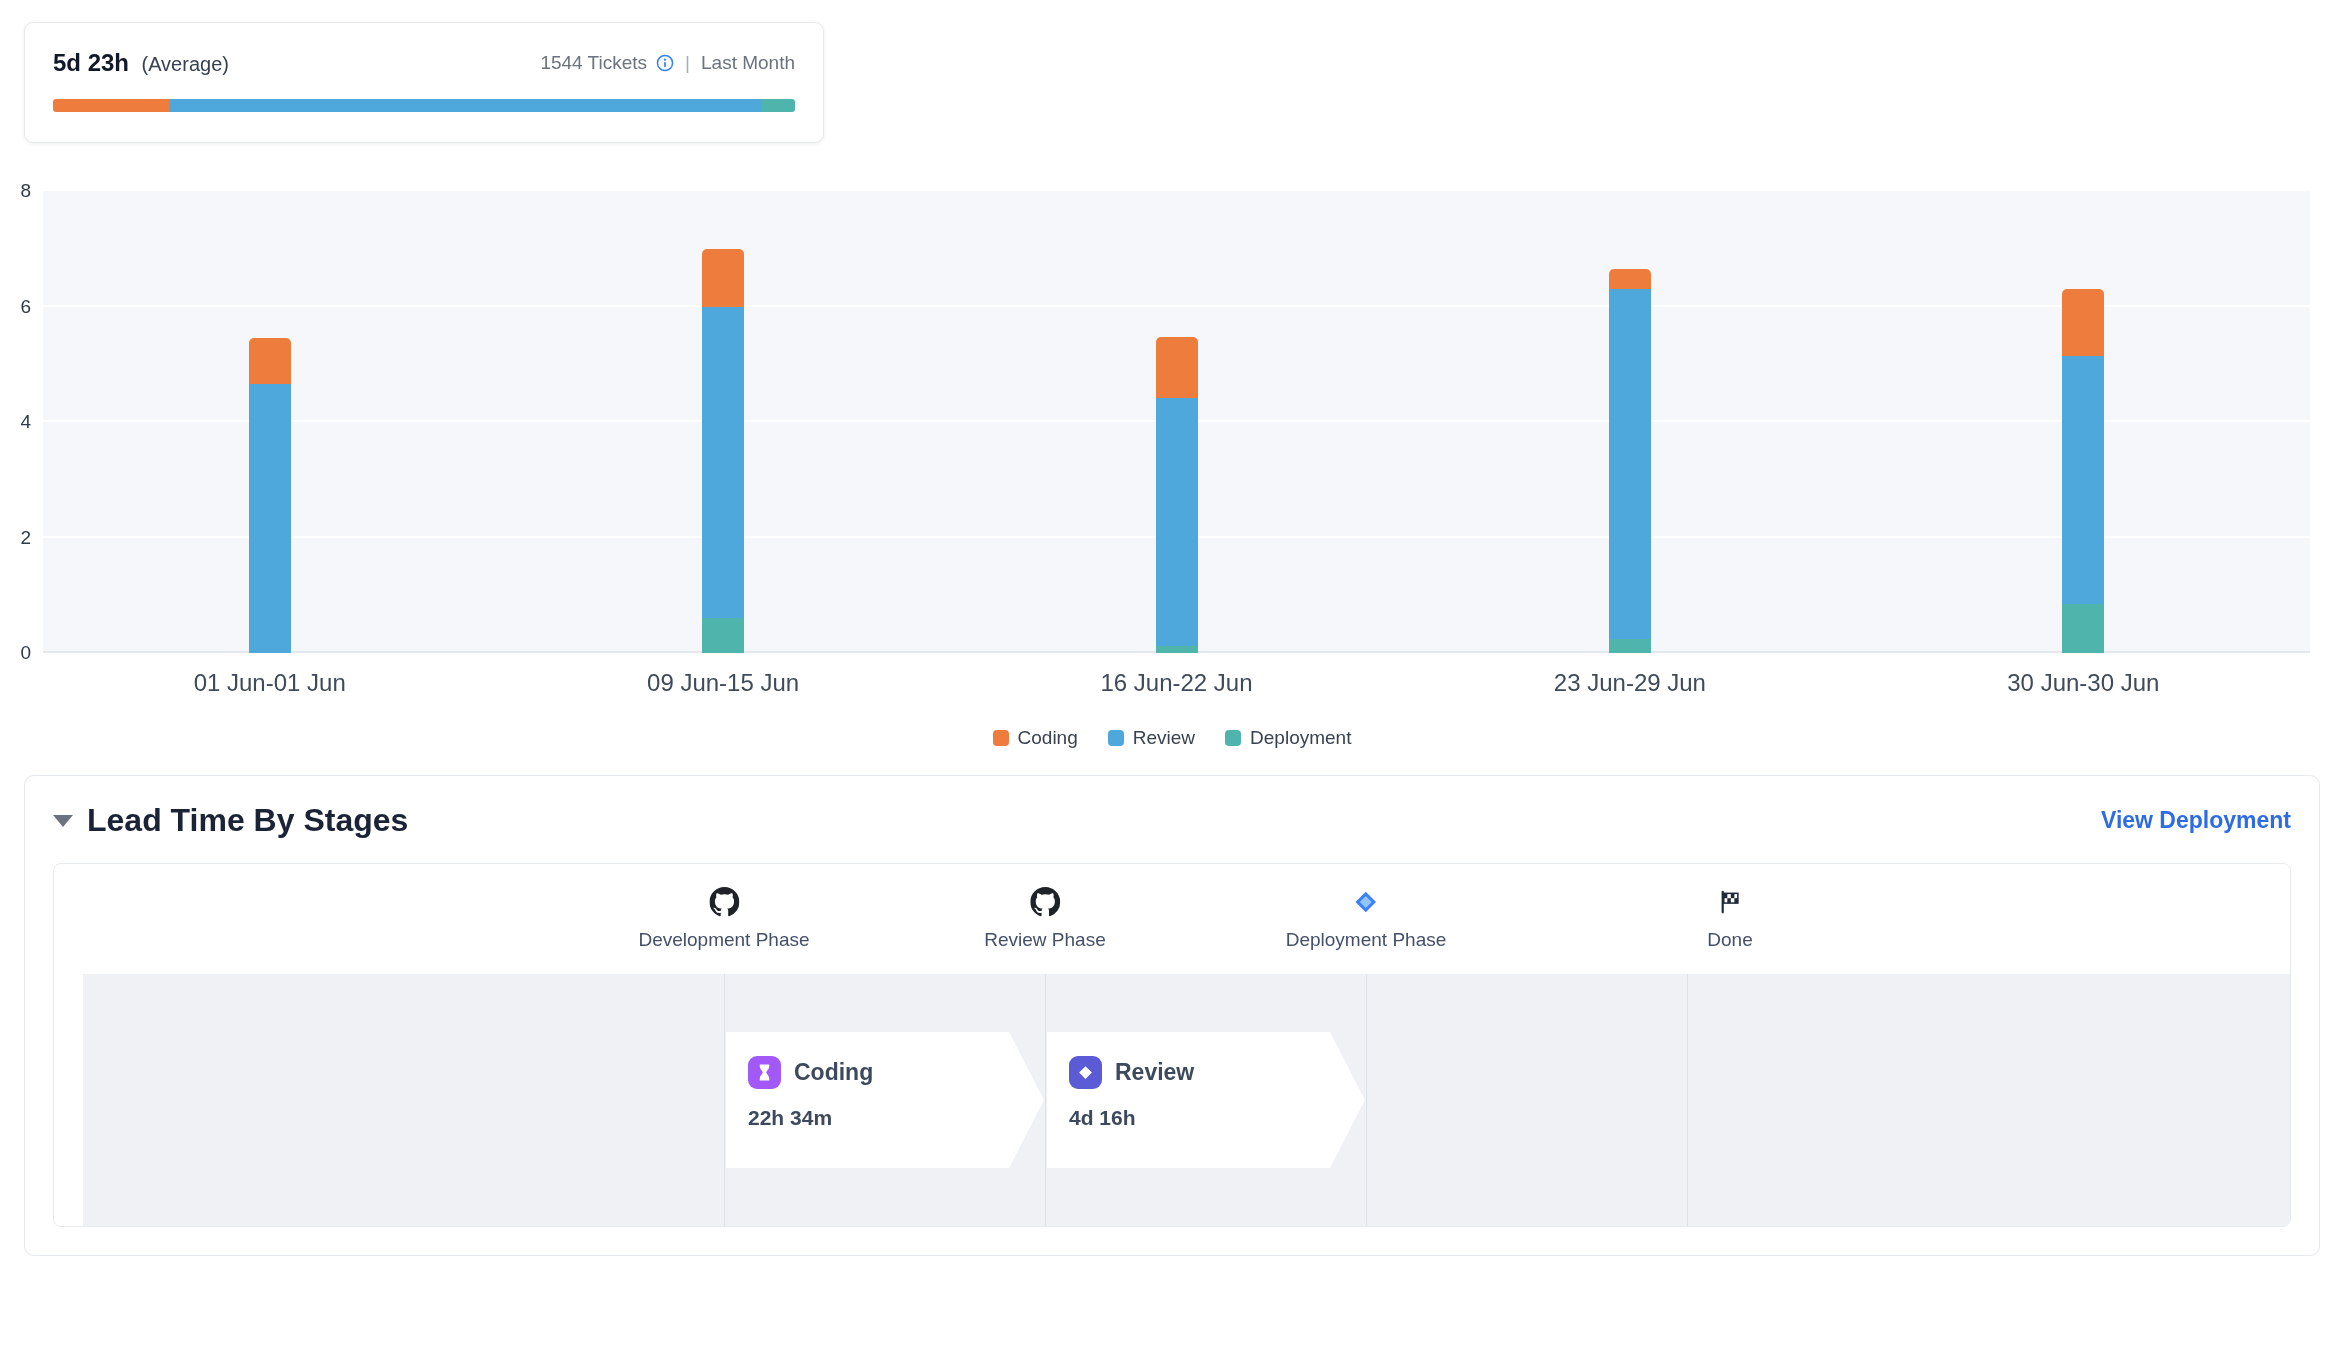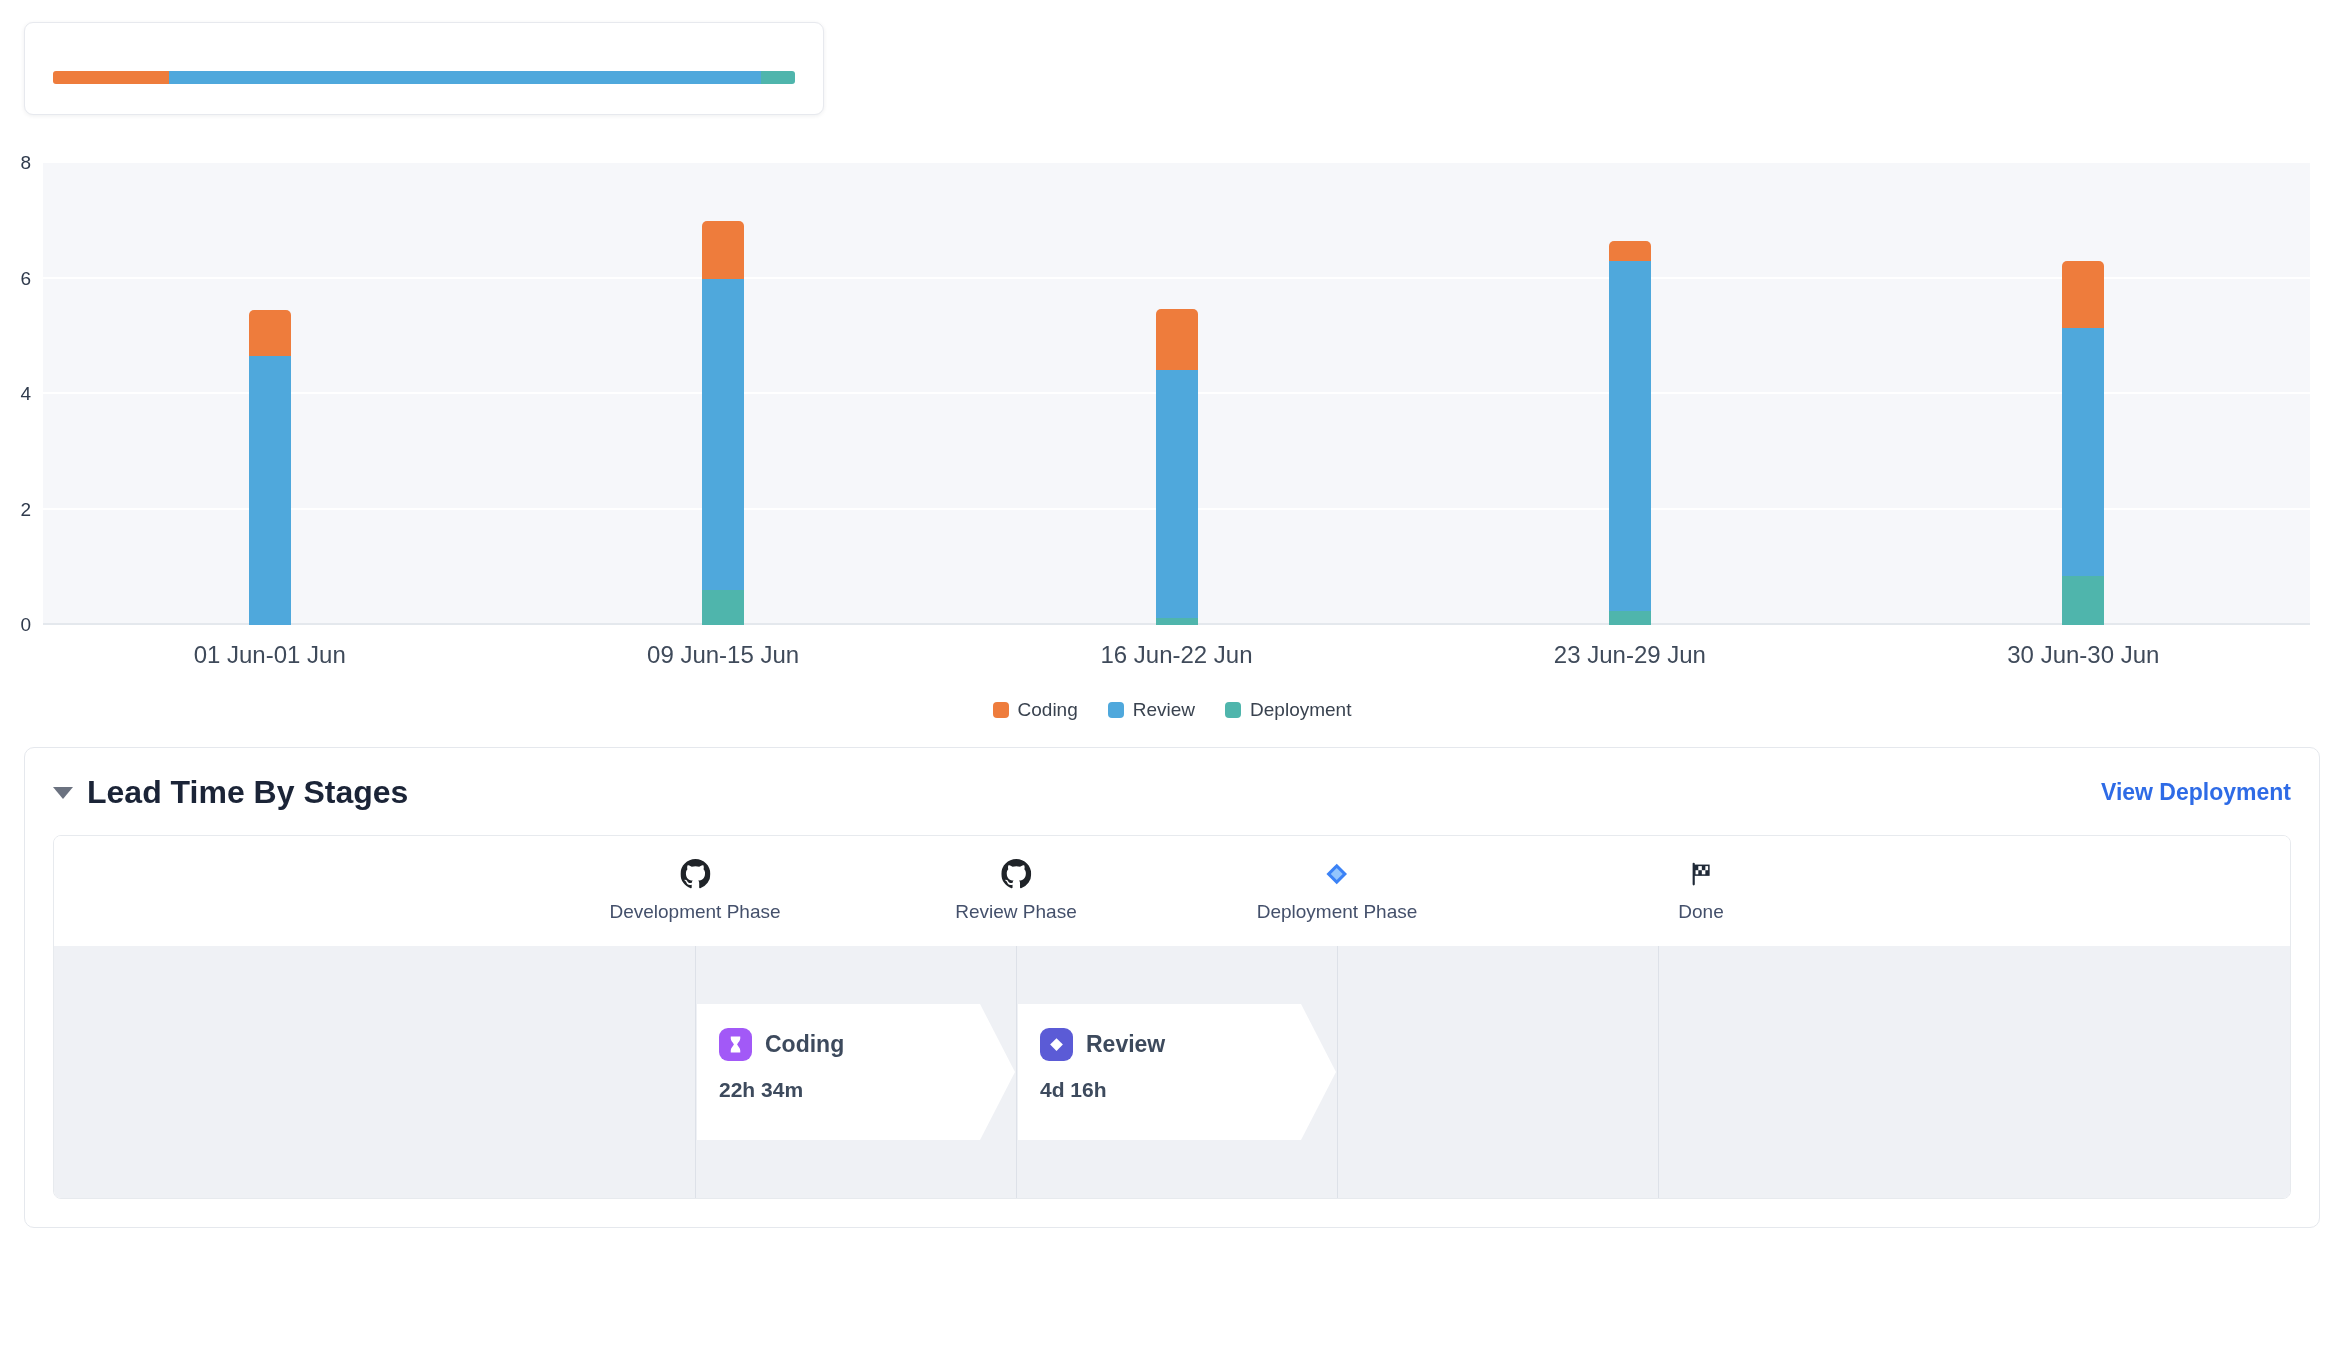--- a/index.html
+++ b/index.html
@@ -48,21 +48,21 @@
 
   
   .stages-card{margin:26px 24px 0;border:1px solid #E5E8ED;border-radius:10px;
                padding:26px 28px 28px;box-sizing:border-box;background:#fff;}
   .stages-header{display:flex;align-items:center;}
   .caret{width:0;height:0;border-left:10px solid transparent;border-right:10px solid transparent;
          border-top:12px solid #6B7280;cursor:pointer;}
   .stages-title{margin-left:14px;font-size:32px;font-weight:700;color:#1B2437;}
   .drilldown{margin-left:auto;font-size:23px;font-weight:700;color:#2E6BE6;
              text-decoration:none;cursor:pointer;}
-  .stages-table{margin-top:24px;border:1px solid #E7EAEE;border-radius:8px;overflow:hidden;}
+  .stages-table{margin-top:24px;border:1px solid #E7EAEE;border-radius:8px;overflow:hidden;padding-left:29px;}
   .phases-row{position:relative;height:110px;background:#fff;}
   .phase{position:absolute;top:22px;transform:translateX(-50%);
          display:flex;flex-direction:column;align-items:center;gap:11px;}
   .phase-icon{height:32px;display:flex;align-items:center;justify-content:center;}
   .phase-label{font-size:19px;color:#44506B;white-space:nowrap;}
   .stages-body{position:relative;height:252px;background:#EFF1F5;}
   .vline{position:absolute;top:0;bottom:0;width:1px;background:#DDE1E8;}
   .stage-box{position:absolute;top:58px;width:318px;height:136px;background:#fff;
              clip-path:polygon(0 0,89% 0,100% 50%,89% 100%,0 100%);
              padding:24px 0 0 22px;box-sizing:border-box;cursor:pointer;}
@@ -72,20 +72,38 @@
   .stage-name{font-size:23px;font-weight:700;color:#3D4A5D;}
   .stage-duration{margin-top:17px;font-size:21px;font-weight:700;color:#3D4A5D;}
 </style>
 </head>
 <body>
 
 <div class="page">
 
 
   <div class="summary-card">
+    <div class="summary-top">
+      <div class="summary-left">
+        <span class="avg-value">5d 23h</span>
+        <span class="avg-label">(Average)</span>
+      </div>
+      <div class="summary-right">
+        <span>1544 Tickets</span>
+        <span style="display:flex;">
+          <svg viewBox="0 0 20 20" width="18" height="18">
+              <circle cx="10" cy="10" r="8.4" fill="none" stroke="#3B82F6" stroke-width="1.7"></circle>
+              <circle cx="10" cy="6.2" r="1.3" fill="#3B82F6"></circle>
+              <rect x="9" y="8.8" width="2" height="5.8" rx="1" fill="#3B82F6"></rect>
+            </svg>
+        </span>
+        <span class="sep">|</span>
+        <span>Last Month</span>
+      </div>
+    </div>
     <div class="summary-bar">
         <div style="width: 15.7%; background: rgb(238, 124, 60);"></div>
         <div style="width: 79.7%; background: rgb(79, 168, 220);"></div>
         <div style="width: 4.6%; background: rgb(79, 181, 172);"></div>
       </div>
   </div>
 
   <div class="chart">
     <div class="chart-main">
       <div class="y-axis">

